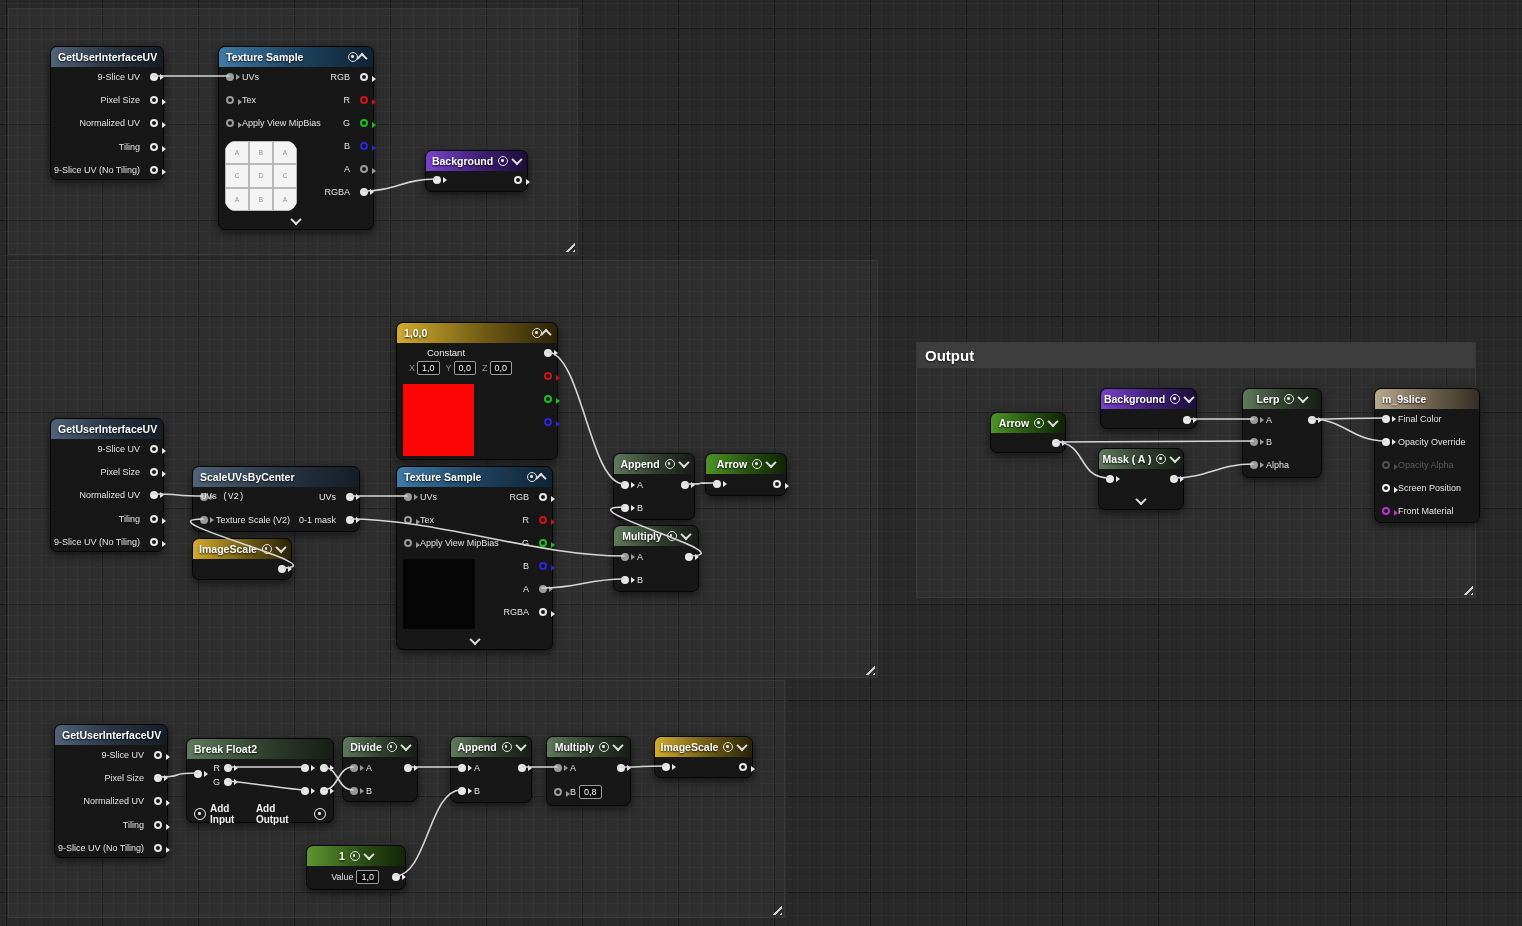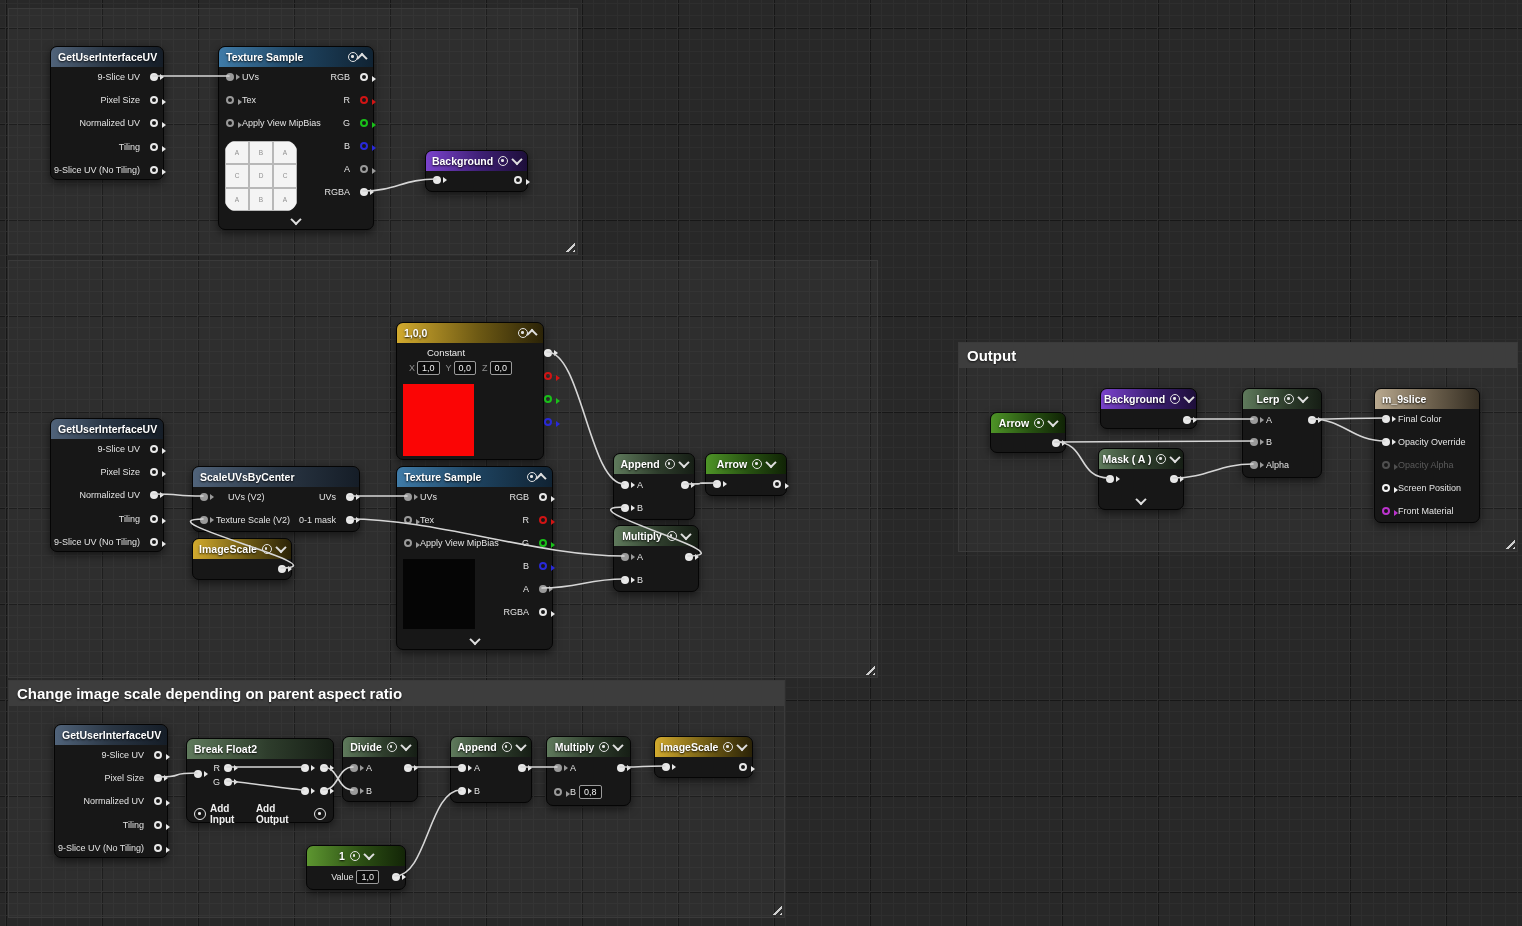--- a/index.html
+++ b/index.html
@@ -72,30 +72,27 @@
 </head>
 <body>
 
 <div id="canvas">
     <div class="comment" style="left: 8px; top: 8px; width: 570px; height: 247px;">
       <div class="rsz"></div>
     </div>
     <div class="comment" style="left: 8px; top: 260px; width: 870px; height: 418px;">
       <div class="rsz"></div>
     </div>
-    <div class="comment" style="left: 958px; top: 342px; width: 560px; height: 210px;">
+    <div class="comment" style="left: 916px; top: 342px; width: 560px; height: 256px;">
       <div class="chead">
         <span class="ctitle">Output</span>
       </div>
       <div class="rsz"></div>
     </div>
     <div class="comment" style="left: 8px; top: 680px; width: 777px; height: 238px;">
-      <div class="chead">
-        <span class="ctitle">Change image scale depending on parent aspect ratio</span>
-      </div>
       <div class="rsz"></div>
     </div>
     <div class="node" style="left: 50px; top: 46px; width: 114px; height: 134px;">
       <div class="nhead hd-steel al-left">
         <span class="ntitle">GetUserInterfaceUV</span>
       </div>
       <span class="pin c-white fill" style="left: 99px; top: 26px;"></span>
       <span class="plab" style="top: 23px; right: 23px;">
         <span>9-Slice UV</span>
       </span>
@@ -203,21 +200,21 @@
       <span class="pin c-white open" style="left: 99px; top: 119px;"></span>
       <span class="plab" style="top: 116px; right: 23px;">
         <span>9-Slice UV (No Tiling)</span>
       </span>
     </div>
     <div class="node" style="left: 192px; top: 466px; width: 168px; height: 66px;">
       <div class="nhead hd-steel al-left">
         <span class="ntitle">ScaleUVsByCenter</span>
       </div>
       <span class="pin c-gray fill" style="left: 7px; top: 26px;"></span>
-      <span class="plab" style="top: 23px; left: 35px;">
+      <span class="plab" style="top: 23px; left: 8px; font-family: Liberation Mono, monospace;">
         <span>UVs (V2)</span>
       </span>
       <span class="pin c-gray fill" style="left: 7px; top: 49px;"></span>
       <span class="plab" style="top: 46px; left: 23px;">
         <span>Texture Scale (V2)</span>
       </span>
       <span class="pin c-white fill" style="left: 153px; top: 26px;"></span>
       <span class="plab" style="top: 23px; right: 23px;">
         <span>UVs</span>
       </span>
@@ -227,21 +224,21 @@
       </span>
     </div>
     <div class="node" style="left: 192px; top: 538px; width: 100px; height: 42px;">
       <div class="nhead hd-gold al-center">
         <span class="ntitle">ImageScale</span>
         <span class="hic"></span>
         <span class="chev down"></span>
       </div>
       <span class="pin c-white fill" style="left: 85px; top: 26px;"></span>
     </div>
-    <div class="node" style="left: 396px; top: 322px; width: 148px; height: 138px;">
+    <div class="node" style="left: 396px; top: 322px; width: 162px; height: 138px;">
       <div class="nhead hd-gold al-spread">
         <span class="ntitle">1,0,0</span>
         <span class="hic"></span>
         <span class="chev up"></span>
       </div>
       <span class="pin c-white fill" style="left: 147px; top: 26px;"></span>
       <span class="pin c-red open" style="left: 147px; top: 49px;"></span>
       <span class="pin c-green open" style="left: 147px; top: 72px;"></span>
       <span class="pin c-blue open" style="left: 147px; top: 95px;"></span>
       <span class="ntext" style="left: 30px; top: 24px;">Constant</span>

